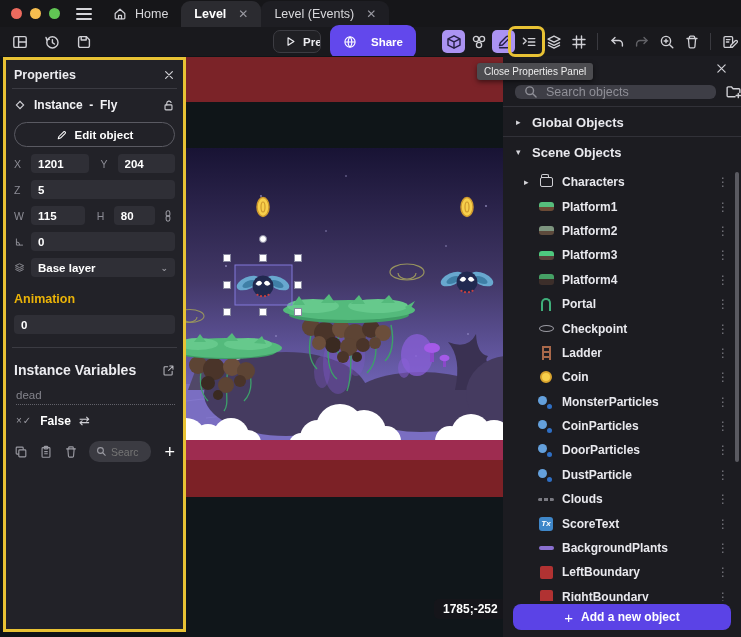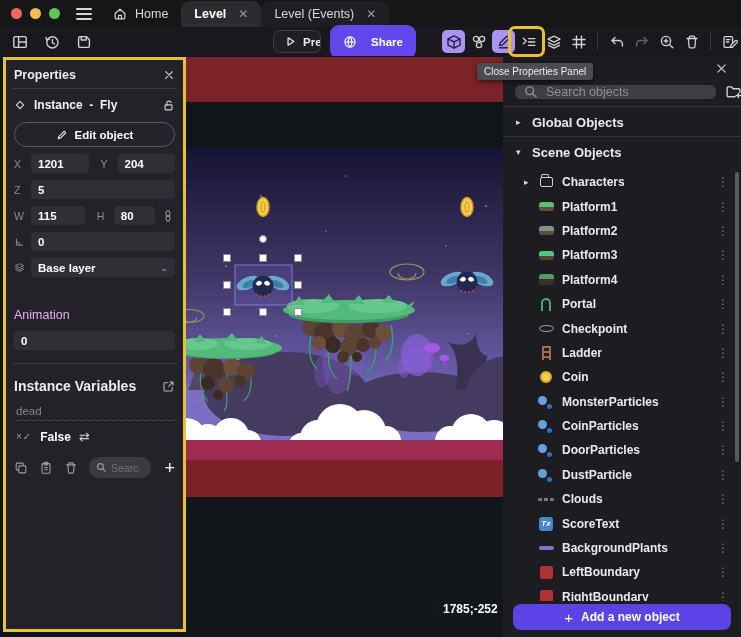--- a/index.html
+++ b/index.html
@@ -49,21 +49,21 @@
   .inst-row .inst-label { font-size:12px; font-weight:bold; color:#f2f2f5; }
   .inst-row .lock { margin-left:auto; color:#cfcfd4; }
   .edit-btn { margin-top:9px; height:25px; width:100%; border:1px solid #5a5a62; border-radius:13px; background:transparent; color:#fff; font-size:11.5px; font-weight:bold; display:flex; align-items:center; justify-content:center; gap:7px; font-family:inherit; }
   .frow { display:flex; align-items:center; gap:6px; margin-top:7px; }
   .flabel { width:11px; font-size:10.5px; color:#8d8d96; flex:none; text-align:left; }
   .fin { height:19px; background:#2f2f36; border:none; border-radius:4px; color:#fff; font-size:11.5px; font-weight:bold; padding:0 7px; font-family:inherit; min-width:0; }
   .in-58 { width:58px; } .in-44 { width:44px; } .in-flex { flex:1; }
   .ficon { width:14px; flex:none; color:#9a9aa2; display:flex; justify-content:center; }
   .layer-select { flex:1; height:19px; background:#2f2f36; border-radius:4px; display:flex; align-items:center; padding:0 7px; font-size:11.5px; font-weight:bold; color:#fff; }
   .layer-select .caret { margin-left:auto; color:#9a9aa2; font-size:9px; }
-  .sec-title { margin-top:31px; font-size:12.5px; font-weight:normal; color:#f0abfc; }
+  .sec-title { margin-top:15px; font-size:12.5px; font-weight:bold; color:#eab308; }
   .vars-head { display:flex; align-items:center; margin-top:14px; }
   .vars-head .sec-title2 { font-size:14px; font-weight:bold; }
   .vars-head .ext { margin-left:auto; color:#b5b5bc; }
   .var-name { margin-top:11px; margin-left:2px; color:#84848c; font-size:11.5px; padding-bottom:3px; border-bottom:1px dotted #62626a; }
   .var-val { display:flex; align-items:center; gap:8px; margin-top:8px; margin-left:2px; }
   .bool-glyph { font-size:10px; color:#9a9aa2; letter-spacing:1px; }
   .var-false { font-size:12px; font-weight:bold; color:#fff; }
   .swap { color:#cfcfd4; font-size:13px; }
   .vfoot { display:flex; align-items:center; gap:11px; margin-top:13px; }
   .vfoot .vf-icon { color:#9a9aa2; display:flex; }

